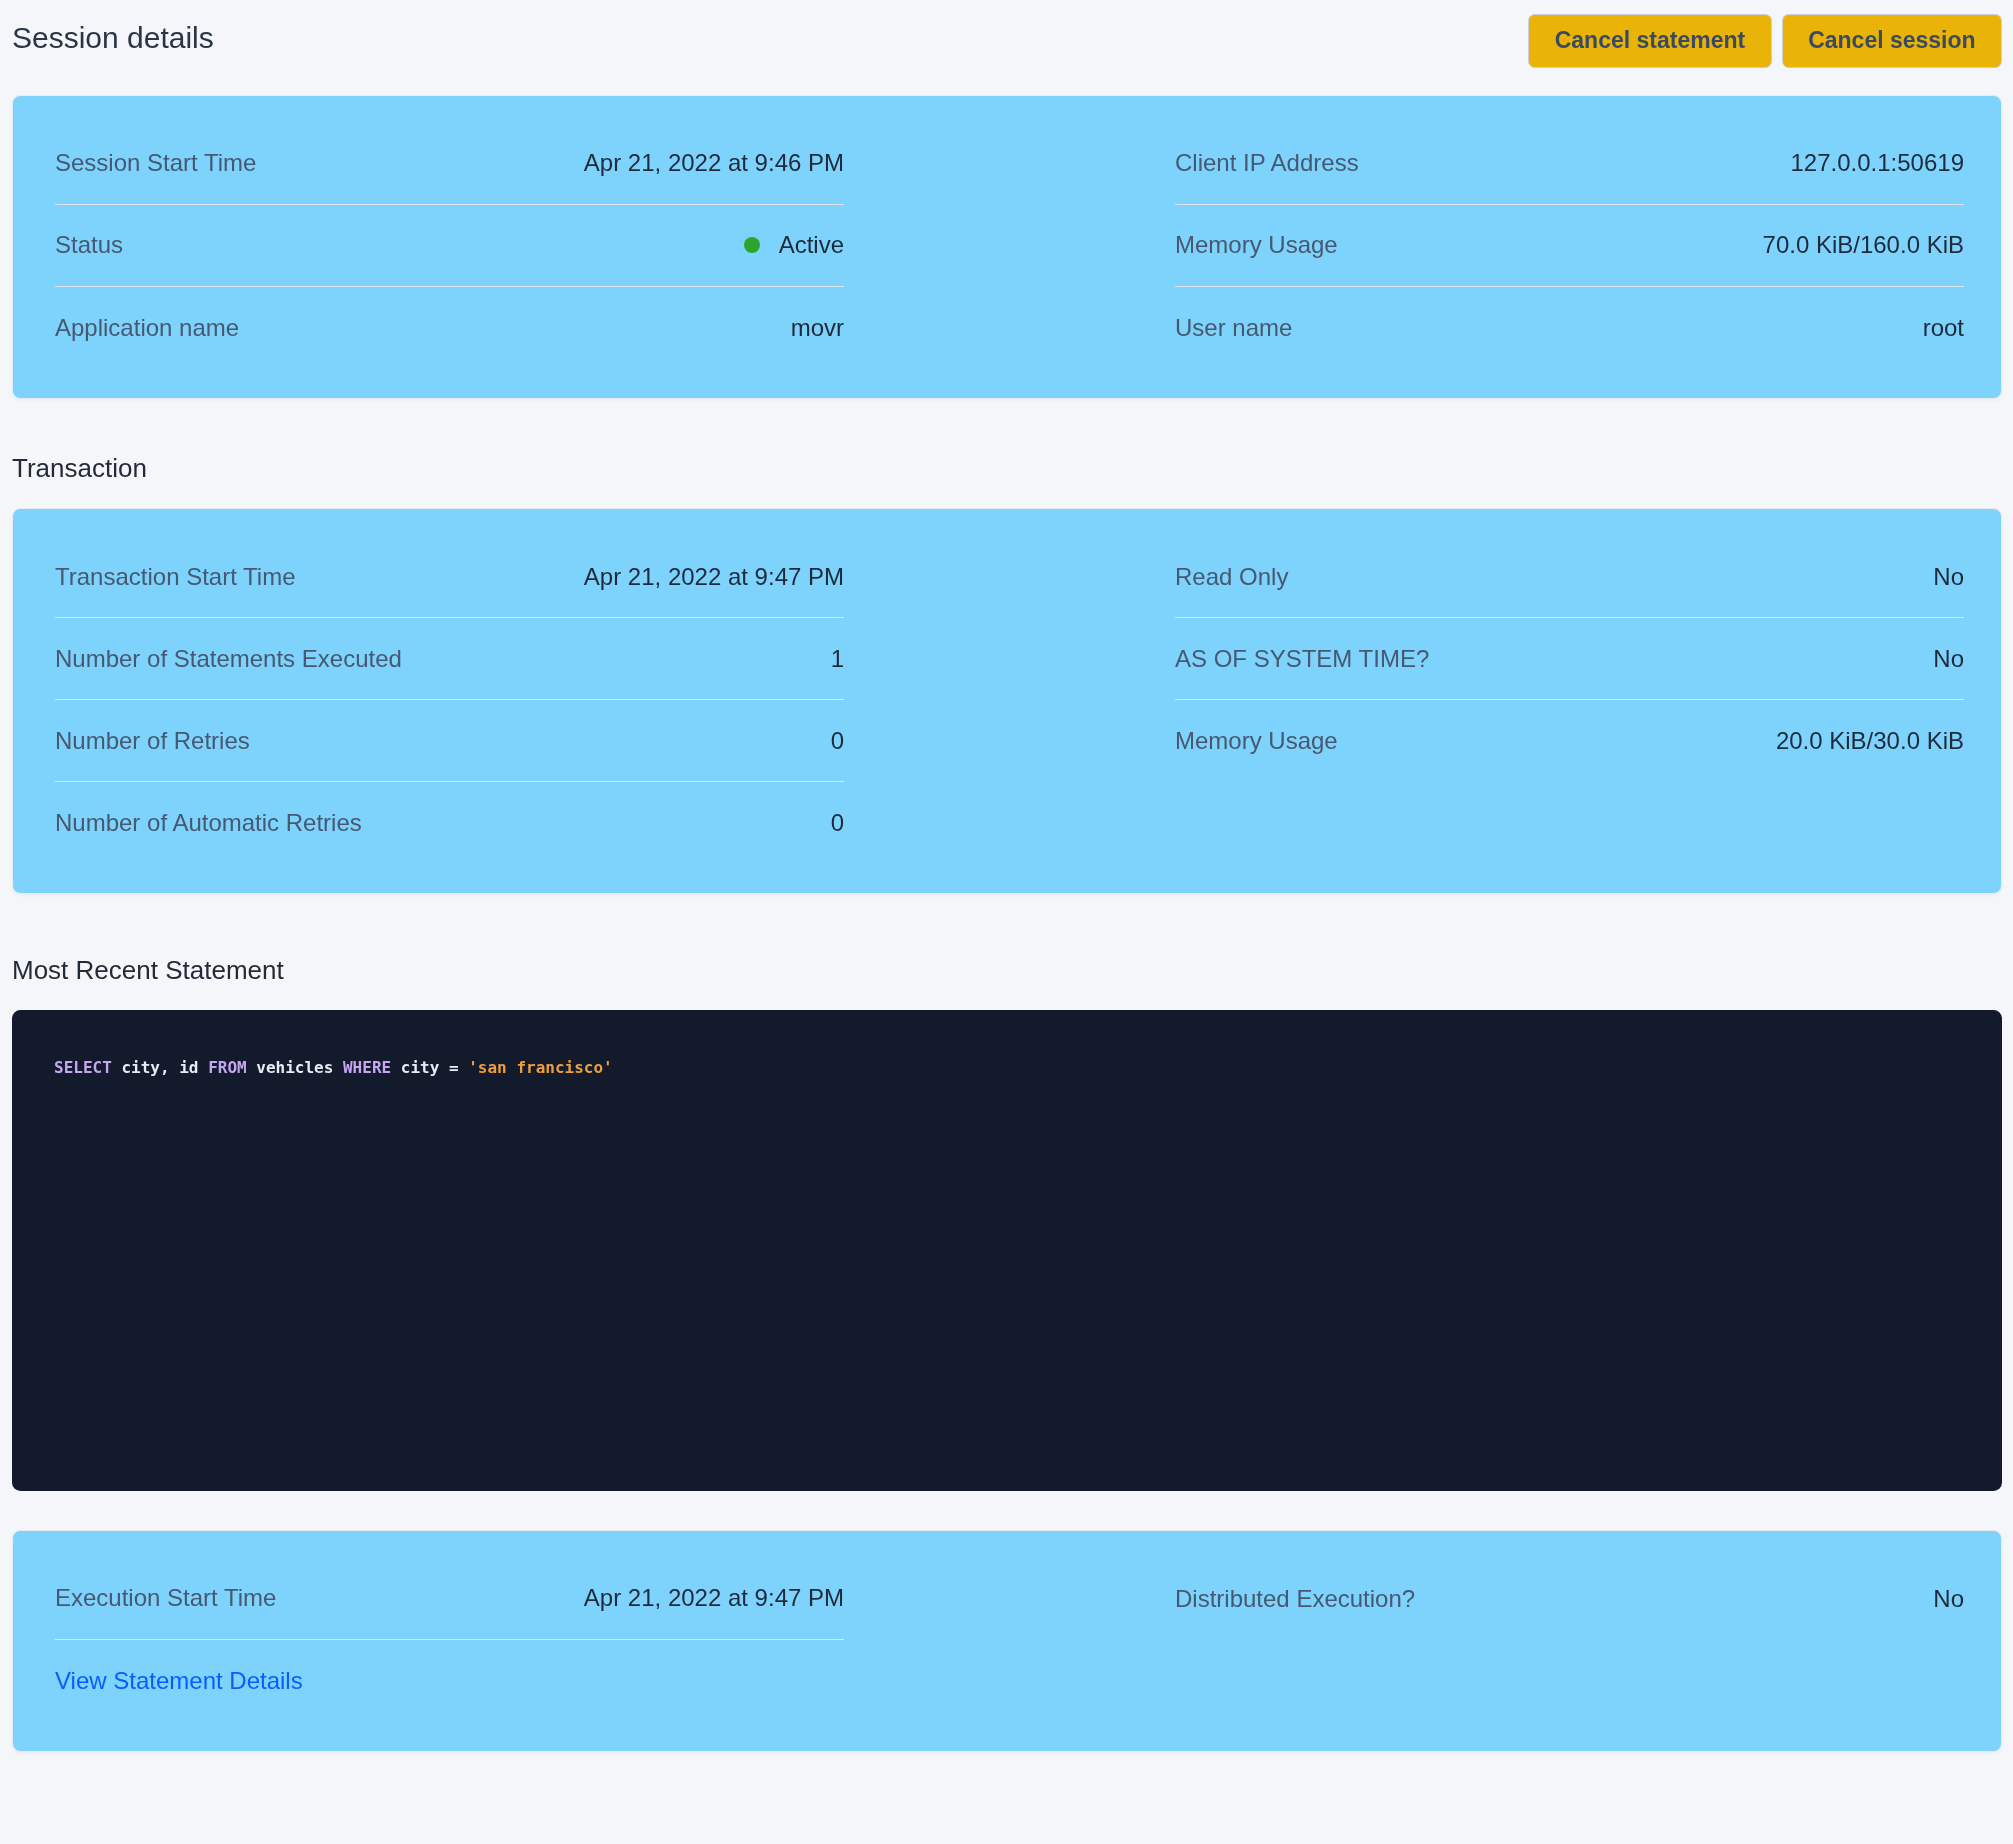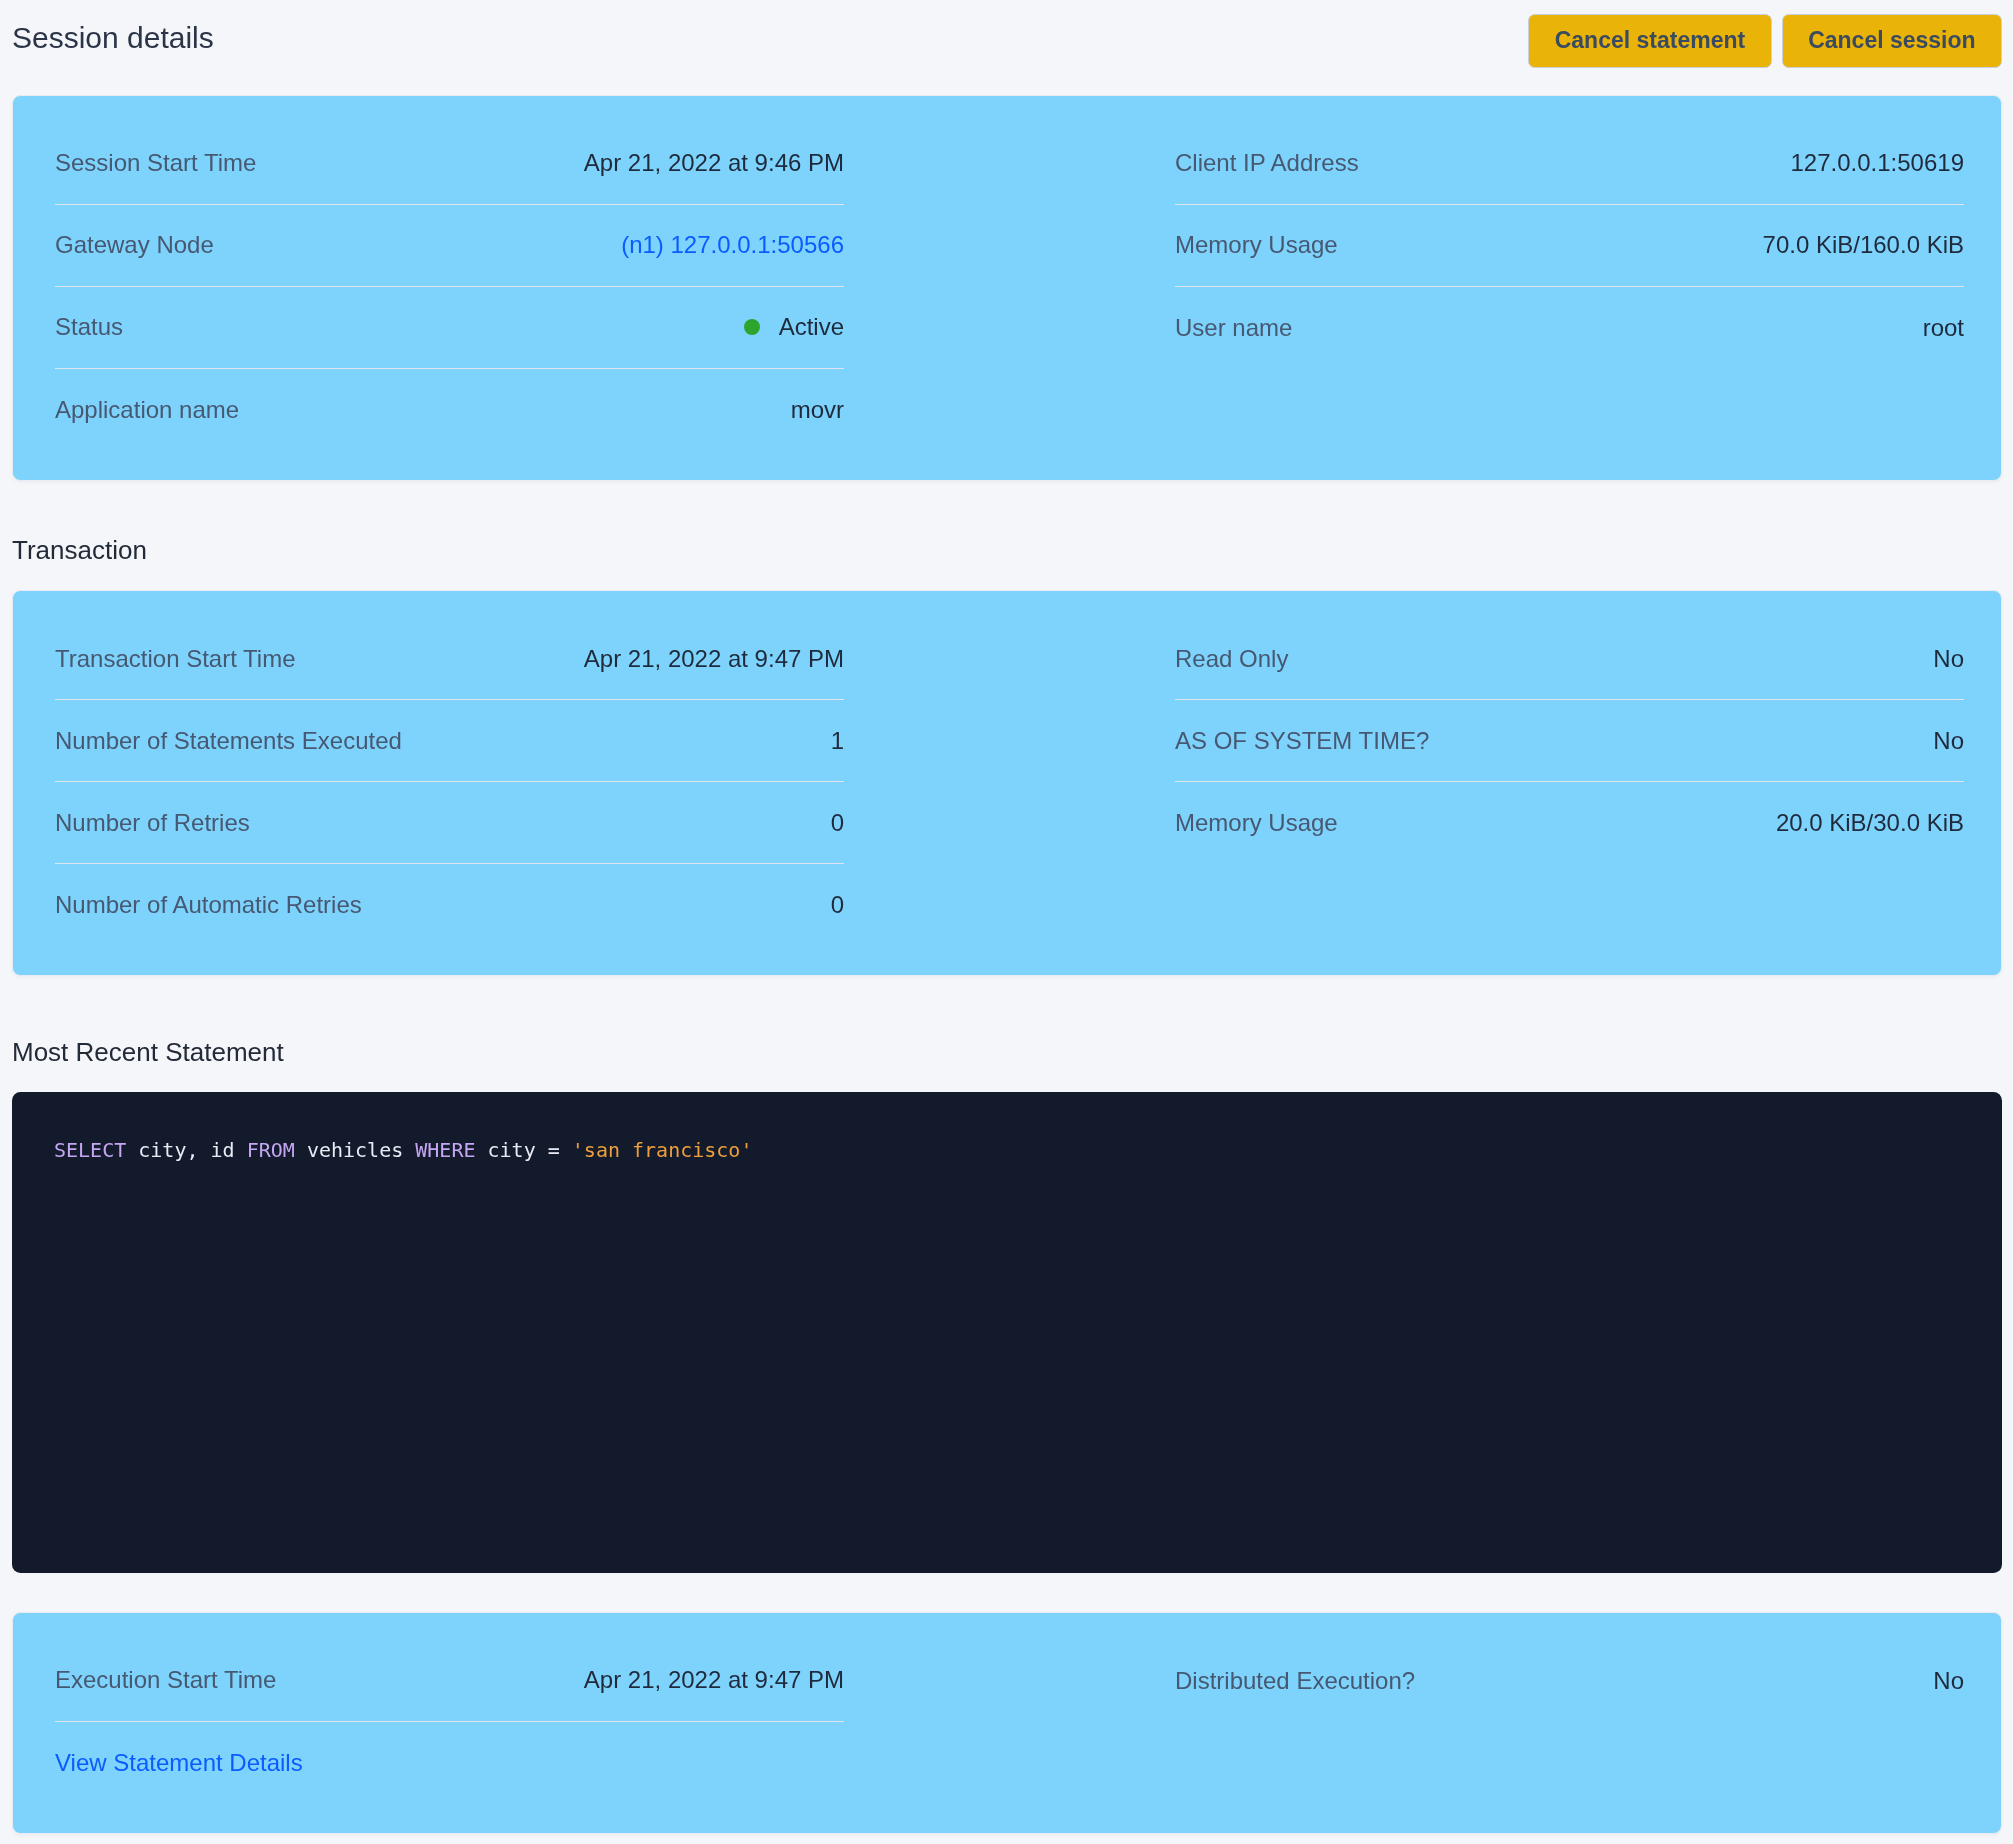--- a/index.html
+++ b/index.html
@@ -72,21 +72,21 @@
   .section-title.mrs{margin-top:61px;margin-bottom:24px;}
   
   .code-block{
     margin:0 12px;height:481px;
     background:var(--code-bg);
     border-radius:8.5px;
     padding:41px 42px;
   }
   .code-line{
     font-family:"DejaVu Sans Mono","Liberation Mono",monospace;
-    font-size:20px;font-weight:400;line-height:34px;
+    font-size:16px;font-weight:700;line-height:34px;
     color:var(--code-plain);
     white-space:pre;
   }
   .tok-kw{color:var(--code-keyword);}
   .tok-str{color:var(--code-string);}
   
   .card-execution{margin-top:39px;}
   .link-row{
     height:82px;display:flex;align-items:center;font-size:24px;
   }
@@ -102,24 +102,20 @@
   </div>
 </div>
 
 <div class="card card-session">
   <div class="col">
     <div class="row">
       <span class="lbl">Session Start Time</span>
       <span class="val">Apr 21, 2022 at 9:46 PM</span>
     </div>
     <div class="row">
-      <span class="lbl">Gateway Node</span>
-      <a class="val link">(n1) 127.0.0.1:50566</a>
-    </div>
-    <div class="row">
       <span class="lbl">Status</span>
       <span class="val status-val">
         <span class="status-dot"></span>
         <span>Active</span>
       </span>
     </div>
     <div class="row">
       <span class="lbl">Application name</span>
       <span class="val">movr</span>
     </div>

